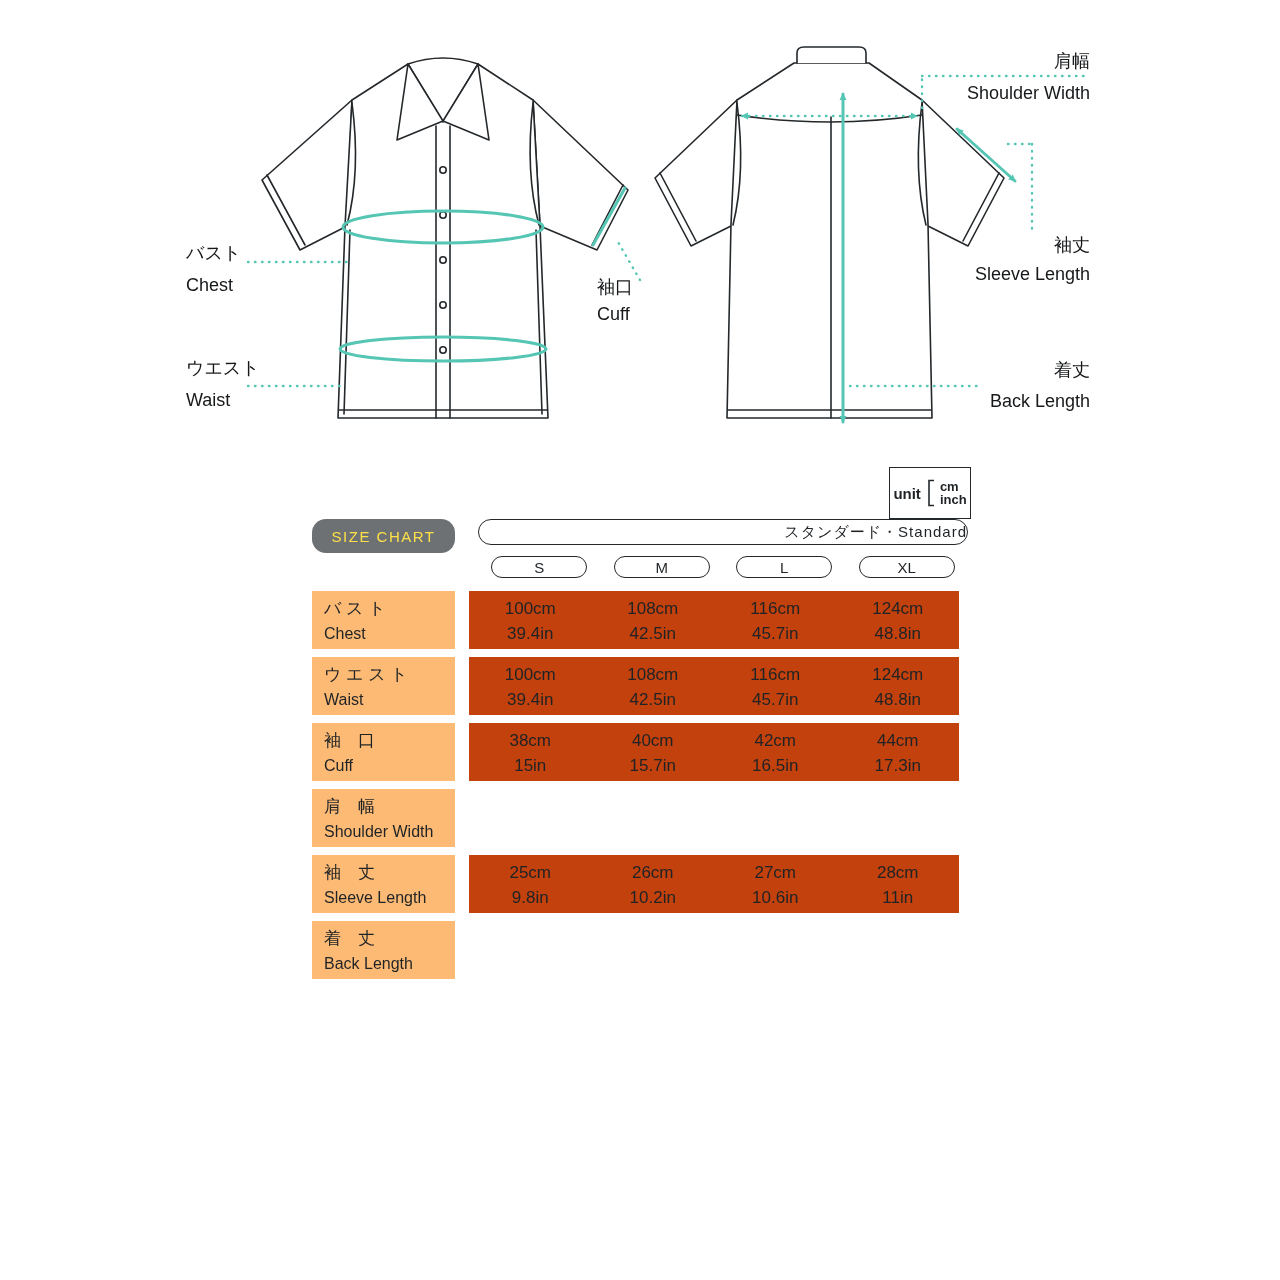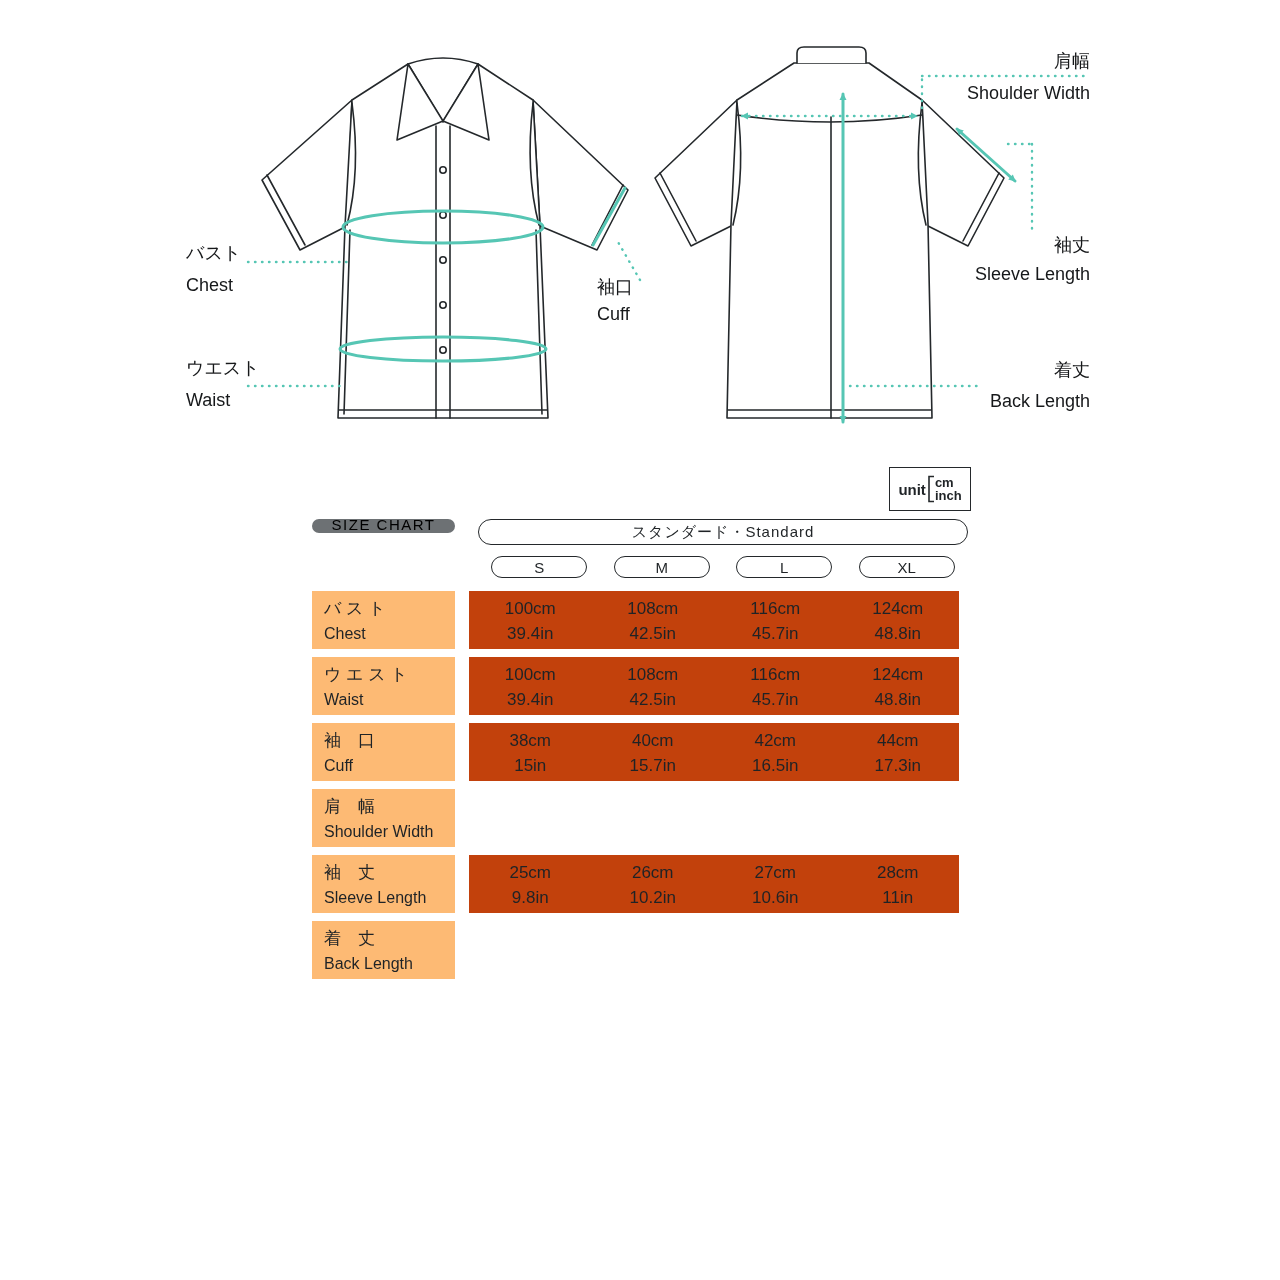--- a/index.html
+++ b/index.html
@@ -11,38 +11,38 @@
 
   
   .diagram-svg{position:absolute;left:0;top:0;}
   .diag-label{position:absolute;font-size:18px;line-height:20px;color:#16181a;}
   .diag-label .en{margin-top:12px;}
   .diag-label.right{text-align:right;}
   .diag-label.center{text-align:left;}
 
   
   .unit-box{
-    position:absolute;left:889px;top:467px;width:82px;height:44px;
+    position:absolute;left:889px;top:467px;width:82px;height:52px;
     border:1.5px solid #24282b;box-sizing:border-box;
-    display:flex;align-items:center;justify-content:center;
+    display:flex;align-items:center;justify-content:center;gap:5px;
   }
   .unit-word{font-size:15px;font-weight:700;}
   .unit-units{display:flex;flex-direction:column;font-size:13px;font-weight:700;line-height:13px;}
 
   
   .size-chart-pill{
-    position:absolute;left:312px;top:519px;width:143px;height:14px;
-    background:#6d7174;border-radius:14px;color:#000000;
-    display:flex;align-items:flex-end;justify-content:center;
+    position:absolute;left:312px;top:519px;width:143px;height:34px;
+    background:#6d7174;border-radius:14px;color:#fde047;
+    display:flex;align-items:center;justify-content:center;
     font-size:15px;letter-spacing:1.5px;
   }
   .fit-bar{
     position:absolute;left:478px;top:519px;width:490px;height:26px;
     border:1.6px solid #24282b;border-radius:14px;box-sizing:border-box;
-    display:flex;align-items:center;justify-content:center;
+    display:flex;align-items:center;justify-content:flex-end;
     font-size:15px;letter-spacing:1px;
   }
   .size-pills{
     position:absolute;left:478px;top:556px;width:490px;
     display:grid;grid-template-columns:repeat(4,1fr);
   }
   .size-pill{
     width:96px;height:22px;margin:0 auto;
     border:1.6px solid #24282b;border-radius:12px;box-sizing:border-box;
     display:flex;align-items:center;justify-content:center;font-size:15px;

